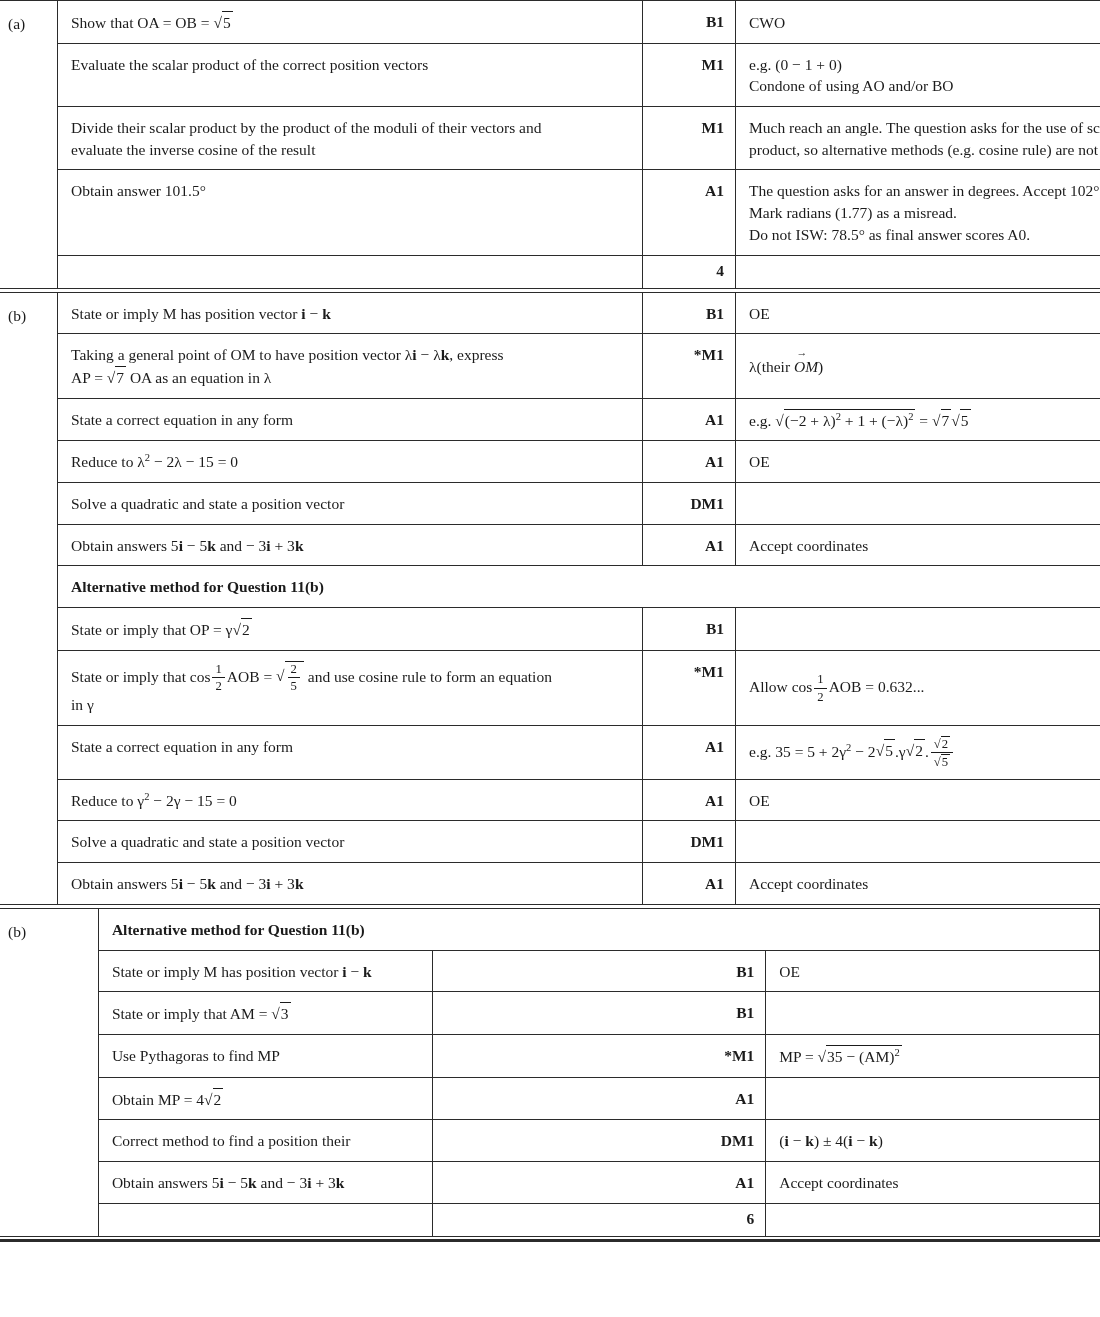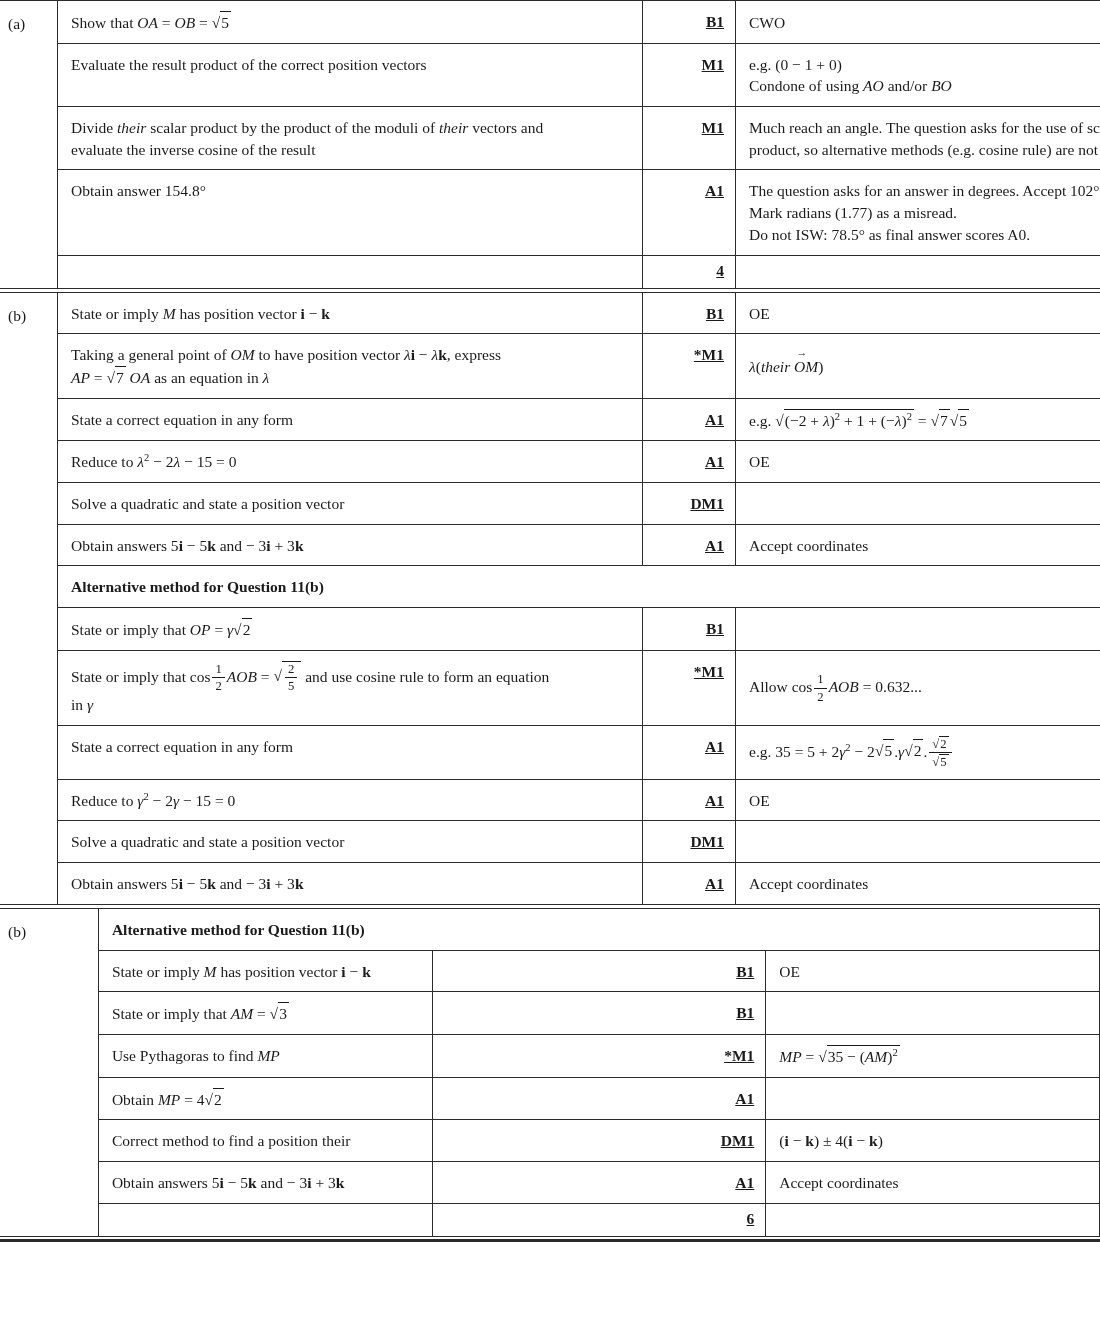--- a/index.html
+++ b/index.html
@@ -32,30 +32,29 @@
     width:45px;
     padding:12px 4px 4px 8px;
   }
   td.desc{width:559px;}
   td.mark{
     width:68px;
     font-weight:bold;
     text-align:right;
     padding-right:11px;
     white-space:nowrap;
-    text-decoration:underline;
   }
   td.comment{
     width:425px;
     vertical-align:middle;
   }
   td.hdr{font-weight:bold;}
   tr.total td{padding-top:4px;padding-bottom:4px;height:24px;}
   
-  .m-it{font-style:italic;}
+  .m-it{}
   .m-bf{font-weight:bold;}
   sup{font-size:0.68em;line-height:0;}
   .sq{display:inline-block;white-space:nowrap;}
   .sq-sym{display:inline-block;}
   .sq-bar{
     display:inline-block;
     border-top:1.2px solid var(--text);
     padding:0 2px 0 1px;
   }
   .frac{
@@ -91,31 +90,31 @@
 <div class="sheet">
     <table class="section-table">
       <tbody>
         <tr>
           <td class="part" rowspan="5">(a)</td>
           <td class="desc">Show that <span class="m-it">OA</span> = <span class="m-it">OB</span> = <span class="sq"><span class="sq-sym">√</span><span class="sq-bar">5</span></span></td>
           <td class="mark">B1</td>
           <td class="comment">CWO</td>
         </tr>
         <tr>
-          <td class="desc">Evaluate the result product of the correct position vectors</td>
+          <td class="desc">Evaluate the scalar product of the correct position vectors</td>
           <td class="mark">M1</td>
           <td class="comment">e.g. (0 − 1 + 0)<br>Condone of using <span class="m-it">AO</span> and/or <span class="m-it">BO</span></td>
         </tr>
         <tr>
           <td class="desc">Divide <span class="m-it">their</span> scalar product by the product of the moduli of <span class="m-it">their</span> vectors and<br>evaluate the inverse cosine of the result</td>
           <td class="mark">M1</td>
           <td class="comment">Much reach an angle. The question asks for the use of scalar product, so alternative methods (e.g. cosine rule) are not accepted.</td>
         </tr>
         <tr>
-          <td class="desc">Obtain answer 154.8°</td>
+          <td class="desc">Obtain answer 101.5°</td>
           <td class="mark">A1</td>
           <td class="comment">The question asks for an answer in degrees. Accept 102° or better. Mark radians (1.77) as a misread.<br>Do not ISW: 78.5° as final answer scores A0.</td>
         </tr>
         <tr class="total">
           <td class="desc"></td>
           <td class="mark">4</td>
           <td class="comment"></td>
         </tr>
       </tbody>
     </table>

